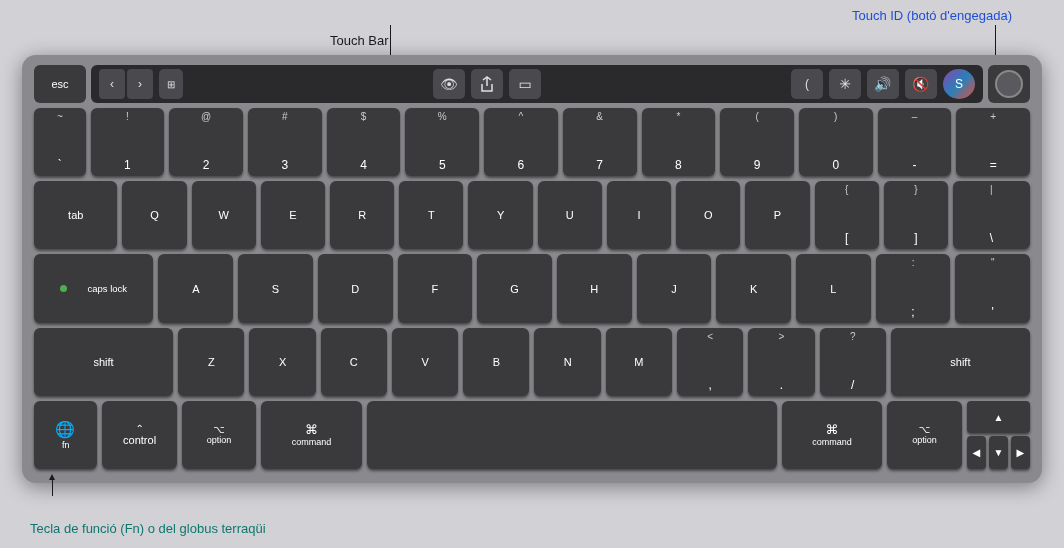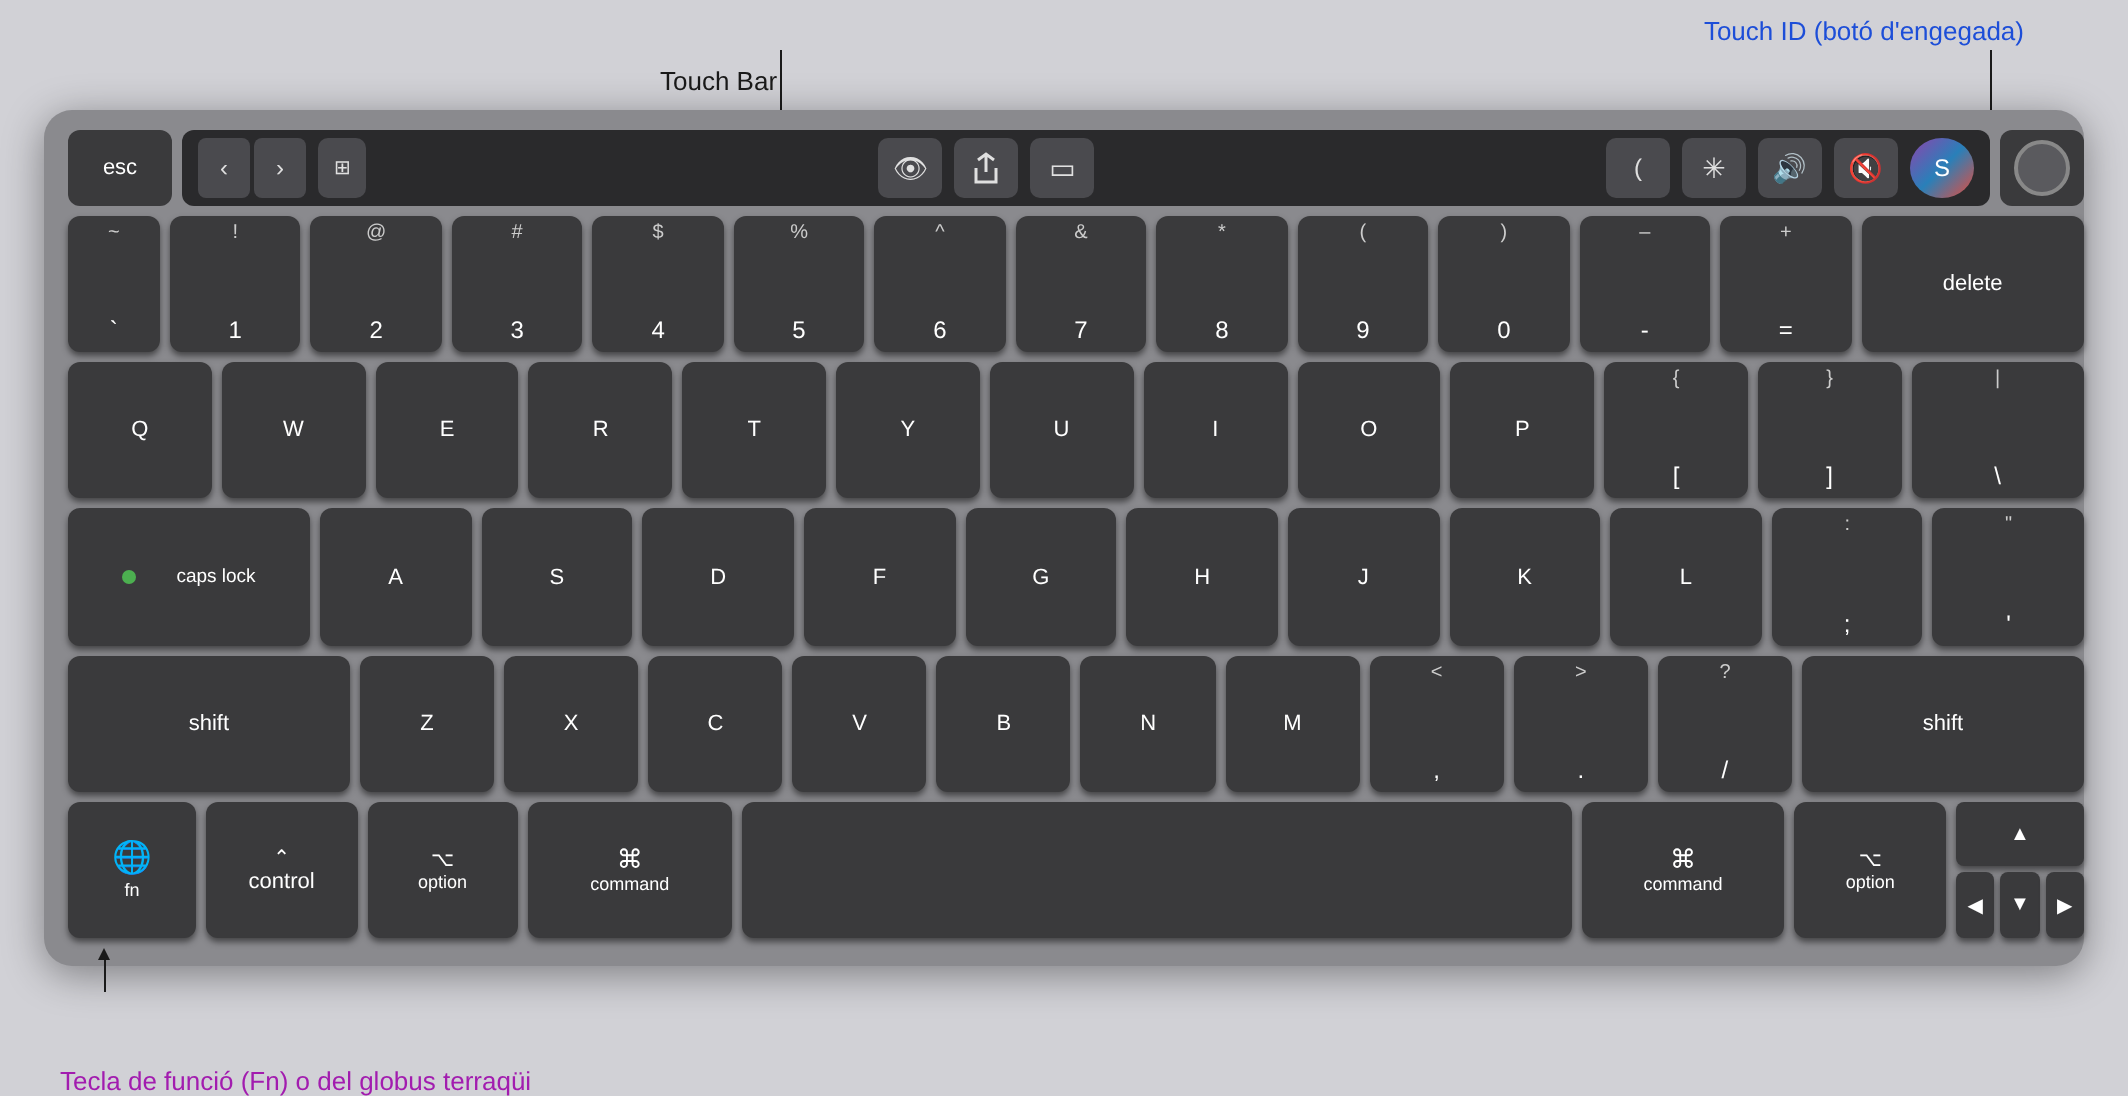--- a/index.html
+++ b/index.html
@@ -22,21 +22,21 @@
 
     
     .keyboard {
       position: absolute;
       top: 55px;
       left: 22px;
       right: 22px;
       bottom: 65px;
       background: #8a8a8e;
       border-radius: 14px;
-      padding: 10px 0 14px 12px;
+      padding: 10px 12px 14px 12px;
       display: flex;
       flex-direction: column;
       gap: 5px;
       box-shadow: 0 4px 20px rgba(0,0,0,0.4);
     }
 
     
     .touchbar-row {
       display: flex;
       align-items: center;
@@ -354,26 +354,26 @@
         <span class="num-bottom">0</span>
     </div>
     <div class="key">
       <span class="num-top">–</span>
         <span class="num-bottom">-</span>
     </div>
     <div class="key">
       <span class="num-top">+</span>
         <span class="num-bottom">=</span>
     </div>
-    <div class="key key-delete">
-      <span style="font-size:11px;">delete</span>
-    </div>
   </div>
 
   <div class="key-row">
+    <div class="key key-tab">
+        <span>tab</span>
+      </div>
     <div class="key">
         <span>Q</span>
       </div>
     <div class="key">
         <span>W</span>
       </div>
     <div class="key">
         <span>E</span>
       </div>
     <div class="key">
@@ -544,16 +544,16 @@
       <div style="flex:1;display:flex;gap:3px;">
         <div class="arrow-key">◀</div>
         <div class="arrow-key">▼</div>
         <div class="arrow-key">▶</div>
       </div>
     </div>
   </div>
 
 </div>
 
-<div style="position:absolute; bottom:0; left:30px; font-size:13px; color:#a21caf;">Tecla de funció (Fn) o del globus terraqüi</div>
+<div style="position:absolute; bottom:12px; left:30px; font-size:13px; color:#0f766e;">Tecla de funció (Fn) o del globus terraqüi</div>
 
 <div style="position:absolute; bottom:52px; left:52px; width:1px; height:18px; background:#1a1a1a;"></div>
 <div style="position:absolute; bottom:68px; left:49px; border-left:3px solid transparent; border-right:3px solid transparent; border-bottom:6px solid #1a1a1a;"></div>
 
 </body></html>

